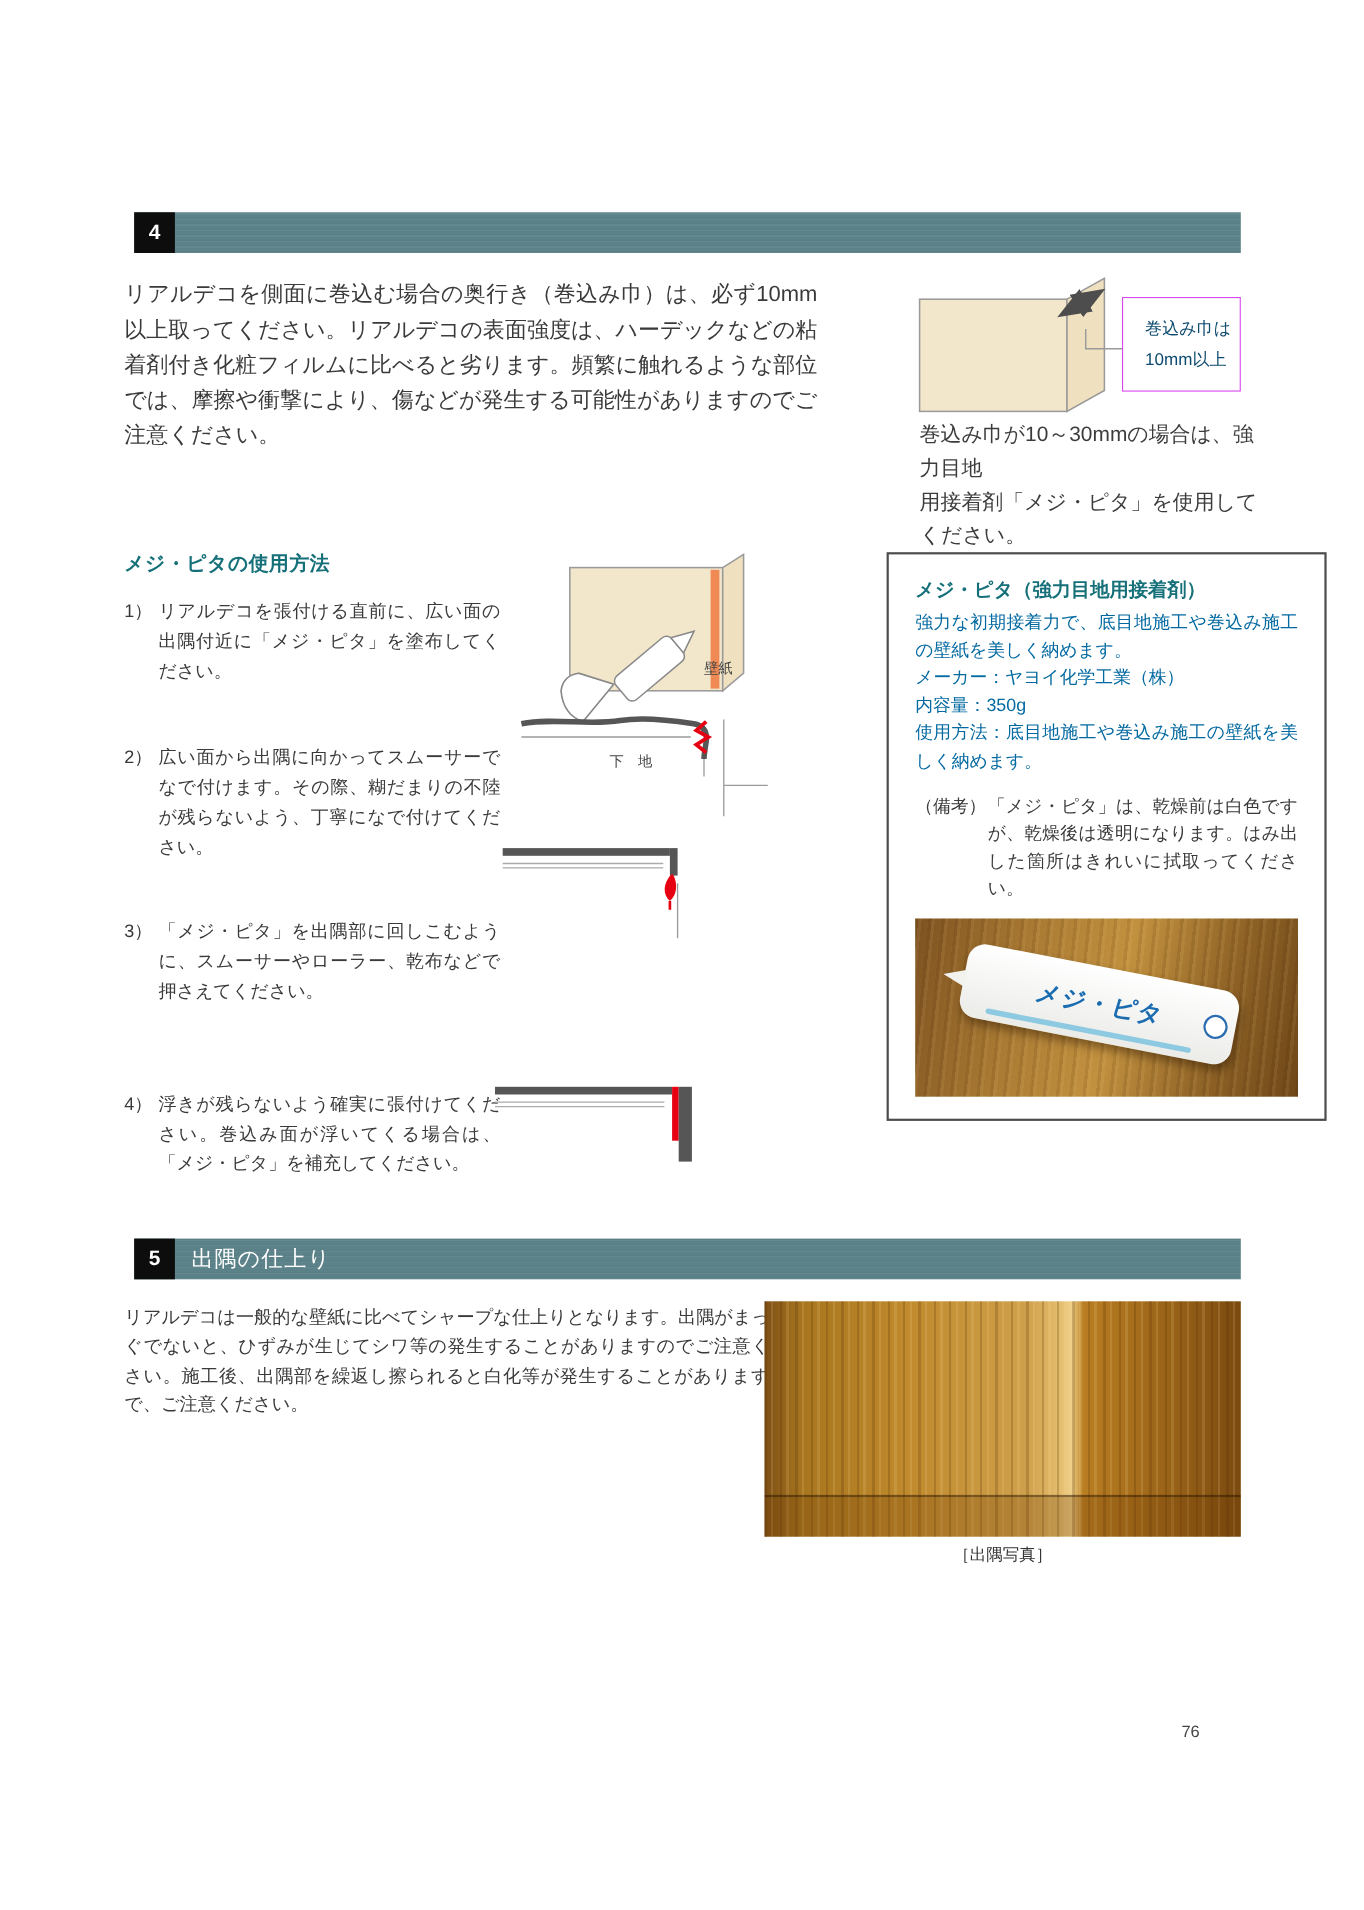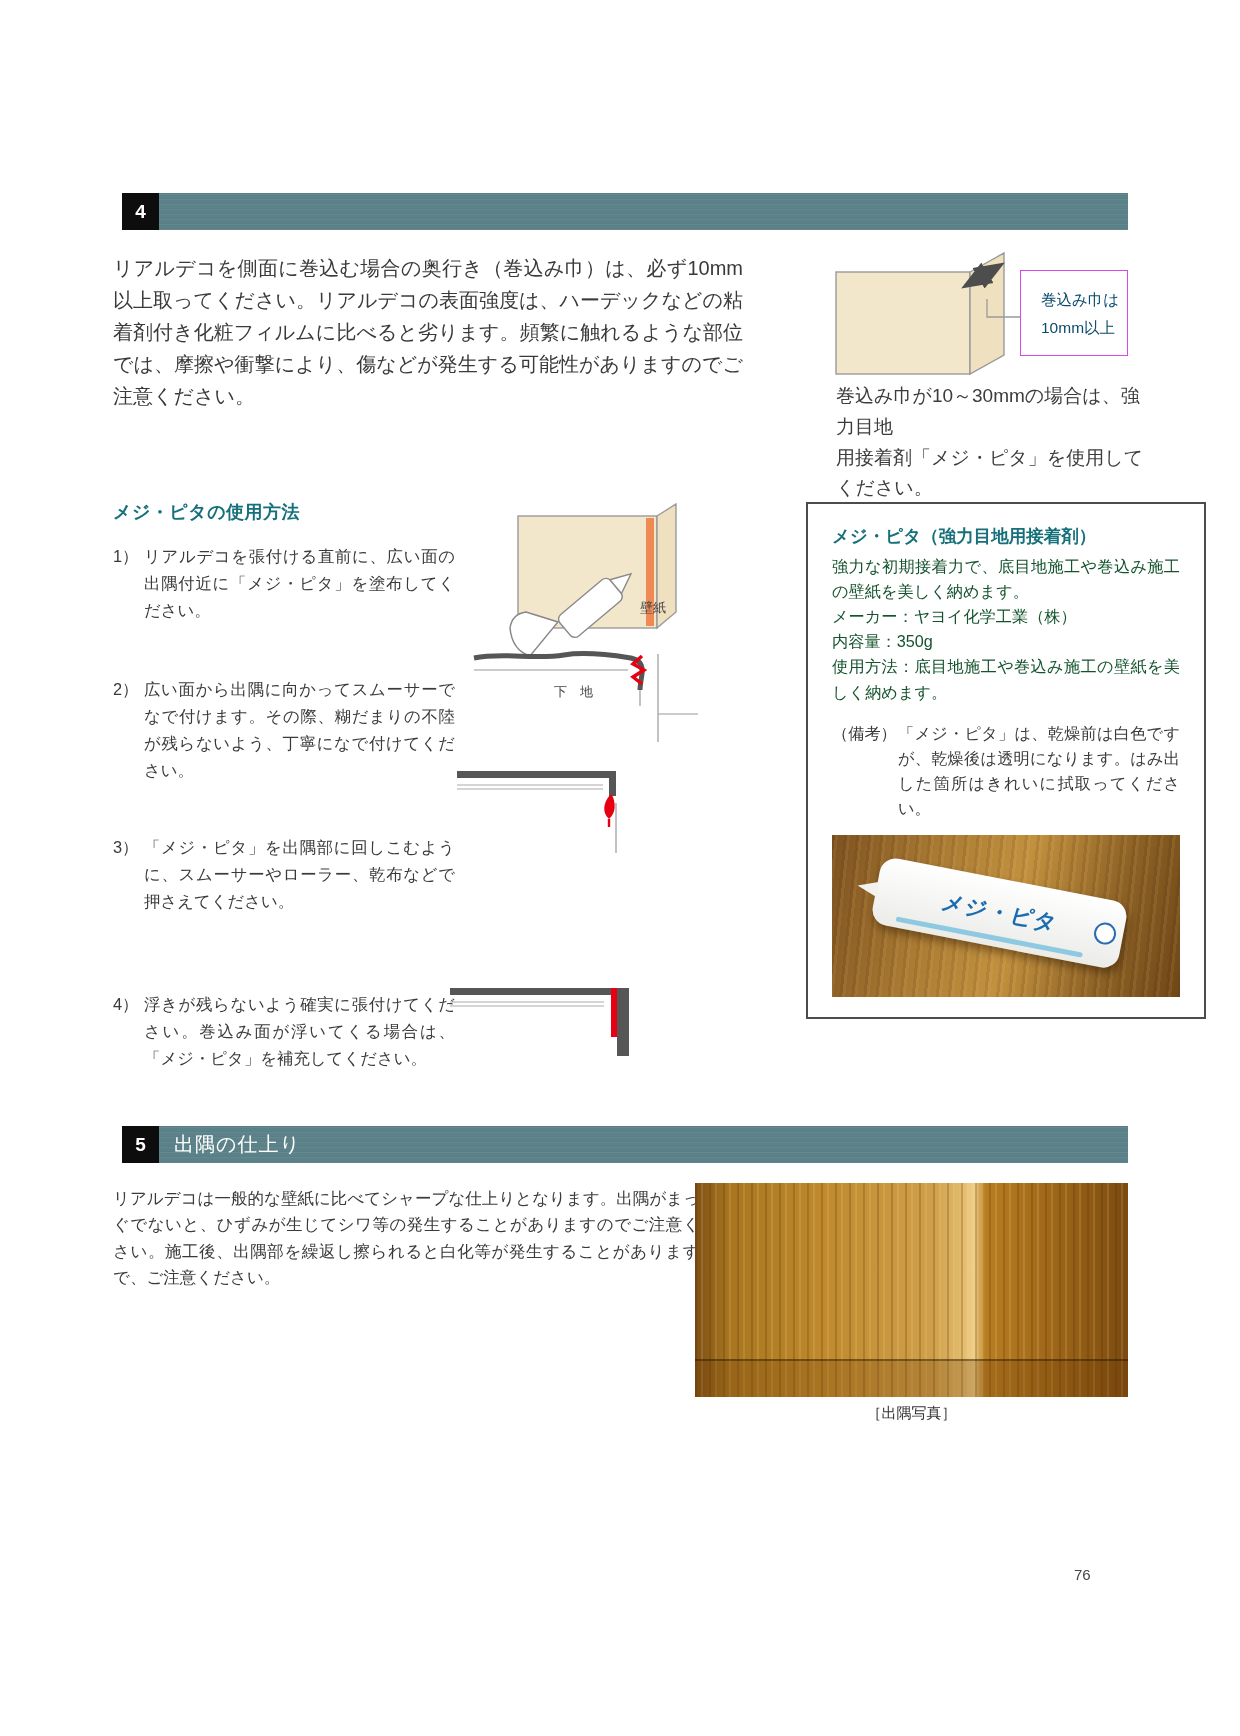--- a/index.html
+++ b/index.html
@@ -22,21 +22,21 @@
   .wrap-caption{position:absolute;left:836px;top:381px;width:320px;font-size:19px;line-height:1.62;color:#3c3c3c;}
   
   .usage-heading{position:absolute;left:113px;top:500px;font-size:18px;font-weight:bold;color:#15707a;letter-spacing:0.5px;}
   .step{position:absolute;left:113px;width:342px;display:flex;font-size:16.4px;line-height:1.64;color:#3a3a3a;}
   .step-marker{flex:none;width:31px;}
   .step-text{flex:1;text-align:justify;}
   .svgdiag{position:absolute;}
   
   .product-box{position:absolute;left:768px;top:502px;width:400px;box-sizing:border-box;border:2px solid #4c4c4c;background:#fff;padding:20px 24px 20px 24px;margin-left:38px;}
   .box-title{font-size:17.5px;font-weight:bold;color:#15707a;margin-bottom:6px;}
-  .box-line{font-size:16.2px;line-height:1.55;color:#14532d;text-align:justify;}
+  .box-line{font-size:16.2px;line-height:1.55;color:#0369a1;text-align:justify;}
   .box-note{display:flex;margin-top:16px;font-size:16.2px;line-height:1.55;color:#3a3a3a;}
   .note-marker{flex:none;width:66px;}
   .note-body{flex:1;text-align:justify;}
   
   .product-photo{position:relative;margin-top:14px;width:100%;height:162px;overflow:hidden;
     background:
       repeating-linear-gradient(96deg,rgba(60,30,0,0.10) 0 3px,rgba(255,220,150,0.08) 3px 6px,transparent 6px 12px),
       linear-gradient(105deg,#7d5120 0%,#a97a33 28%,#c2913f 52%,#8e6226 78%,#6f4718 100%);}
   .tube{position:absolute;left:12%;top:27%;width:72%;height:42%;transform:rotate(11deg);
     background:linear-gradient(#ffffff,#ebebe8);border-radius:16px;box-shadow:3px 5px 9px rgba(40,20,0,0.45);

